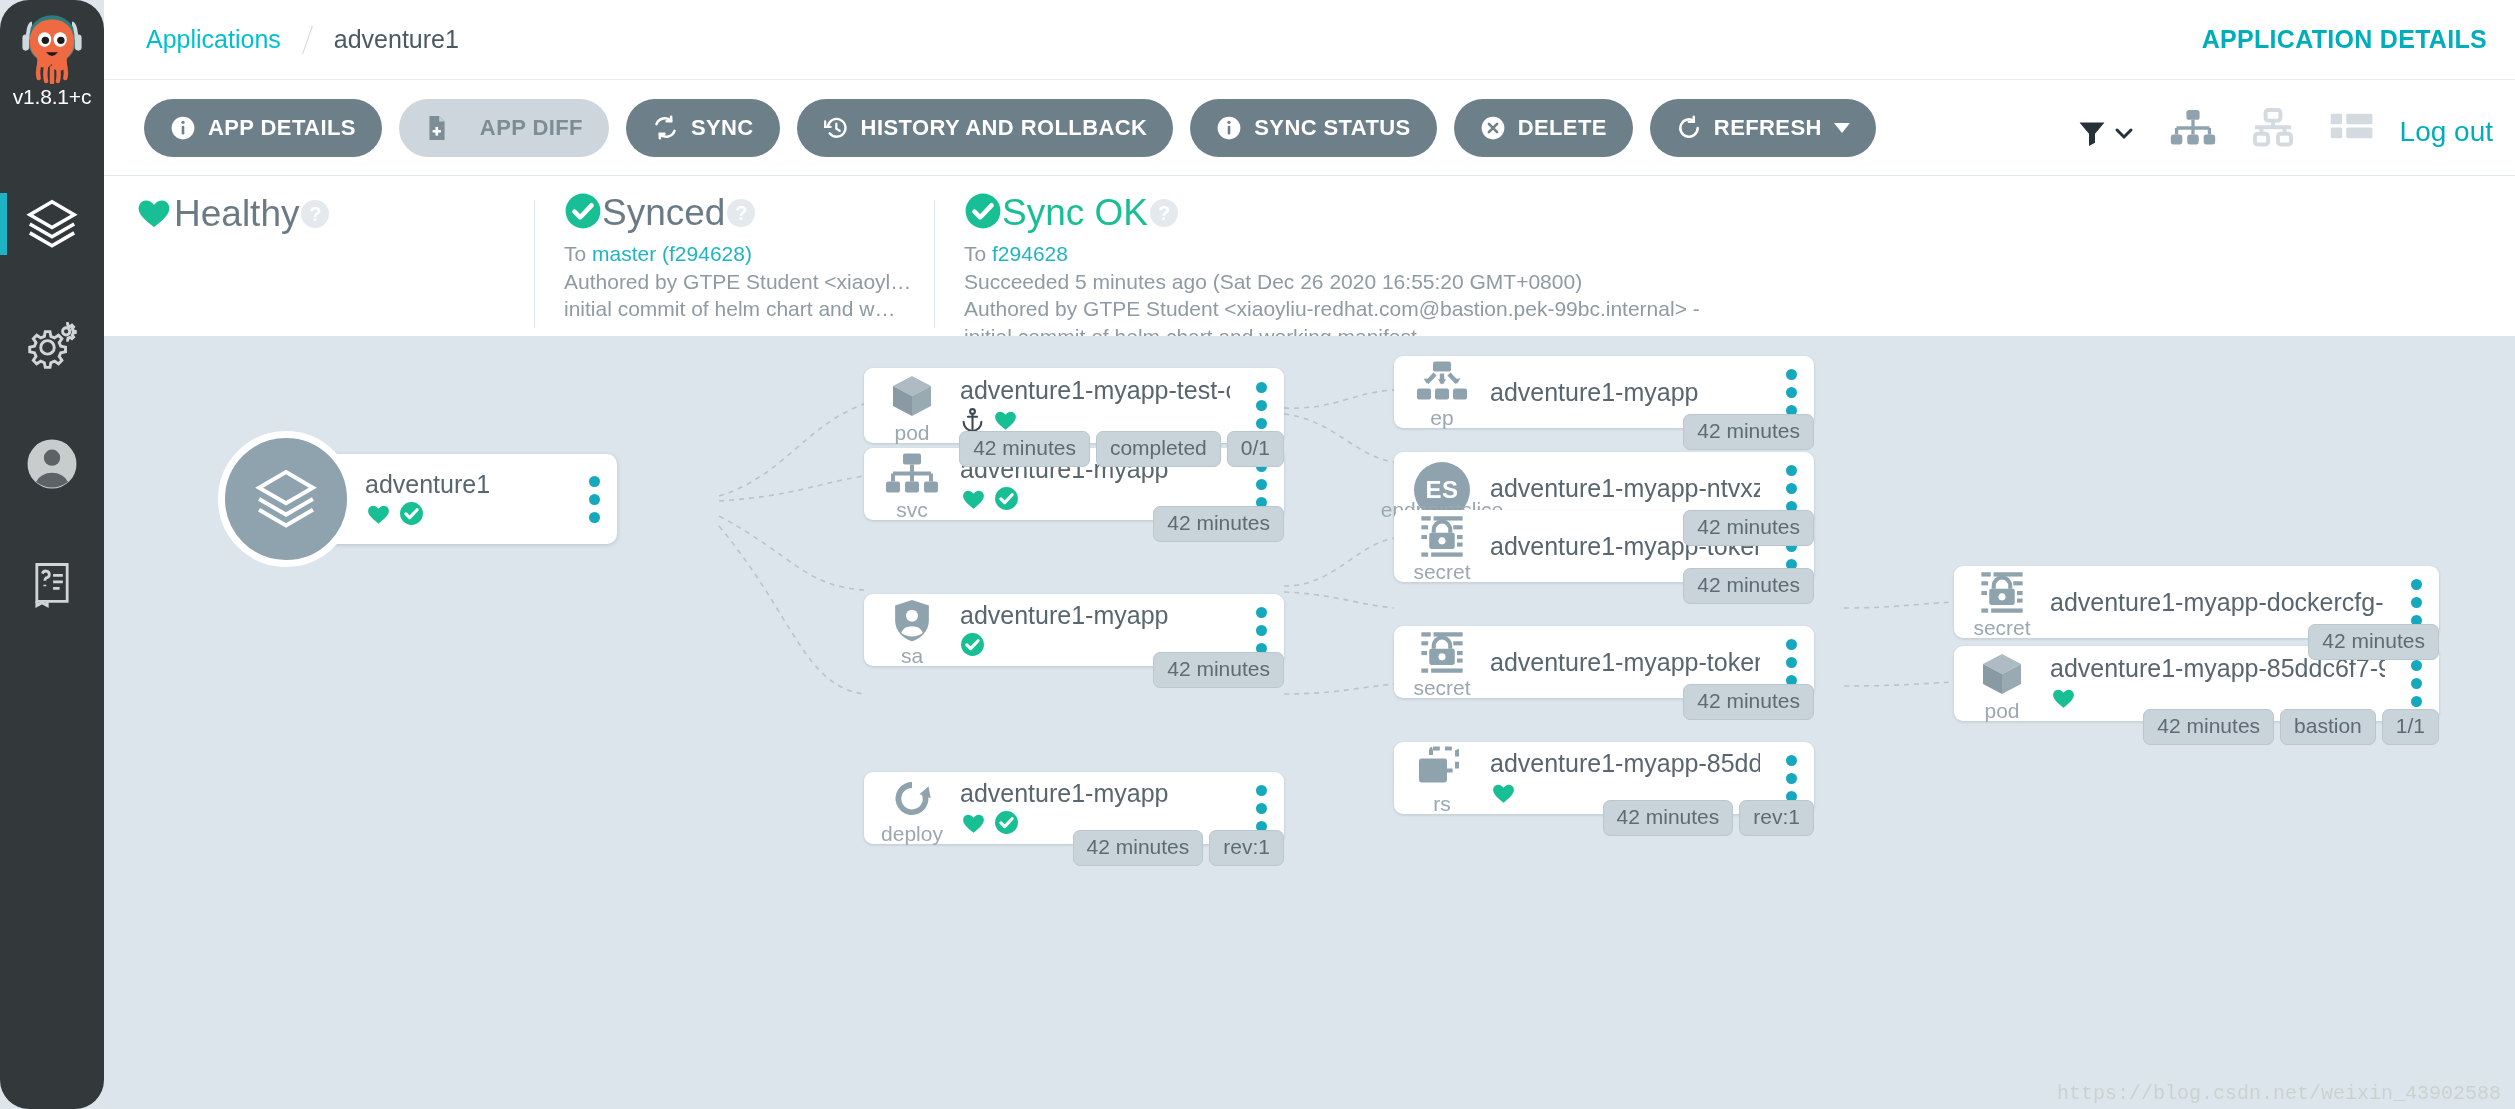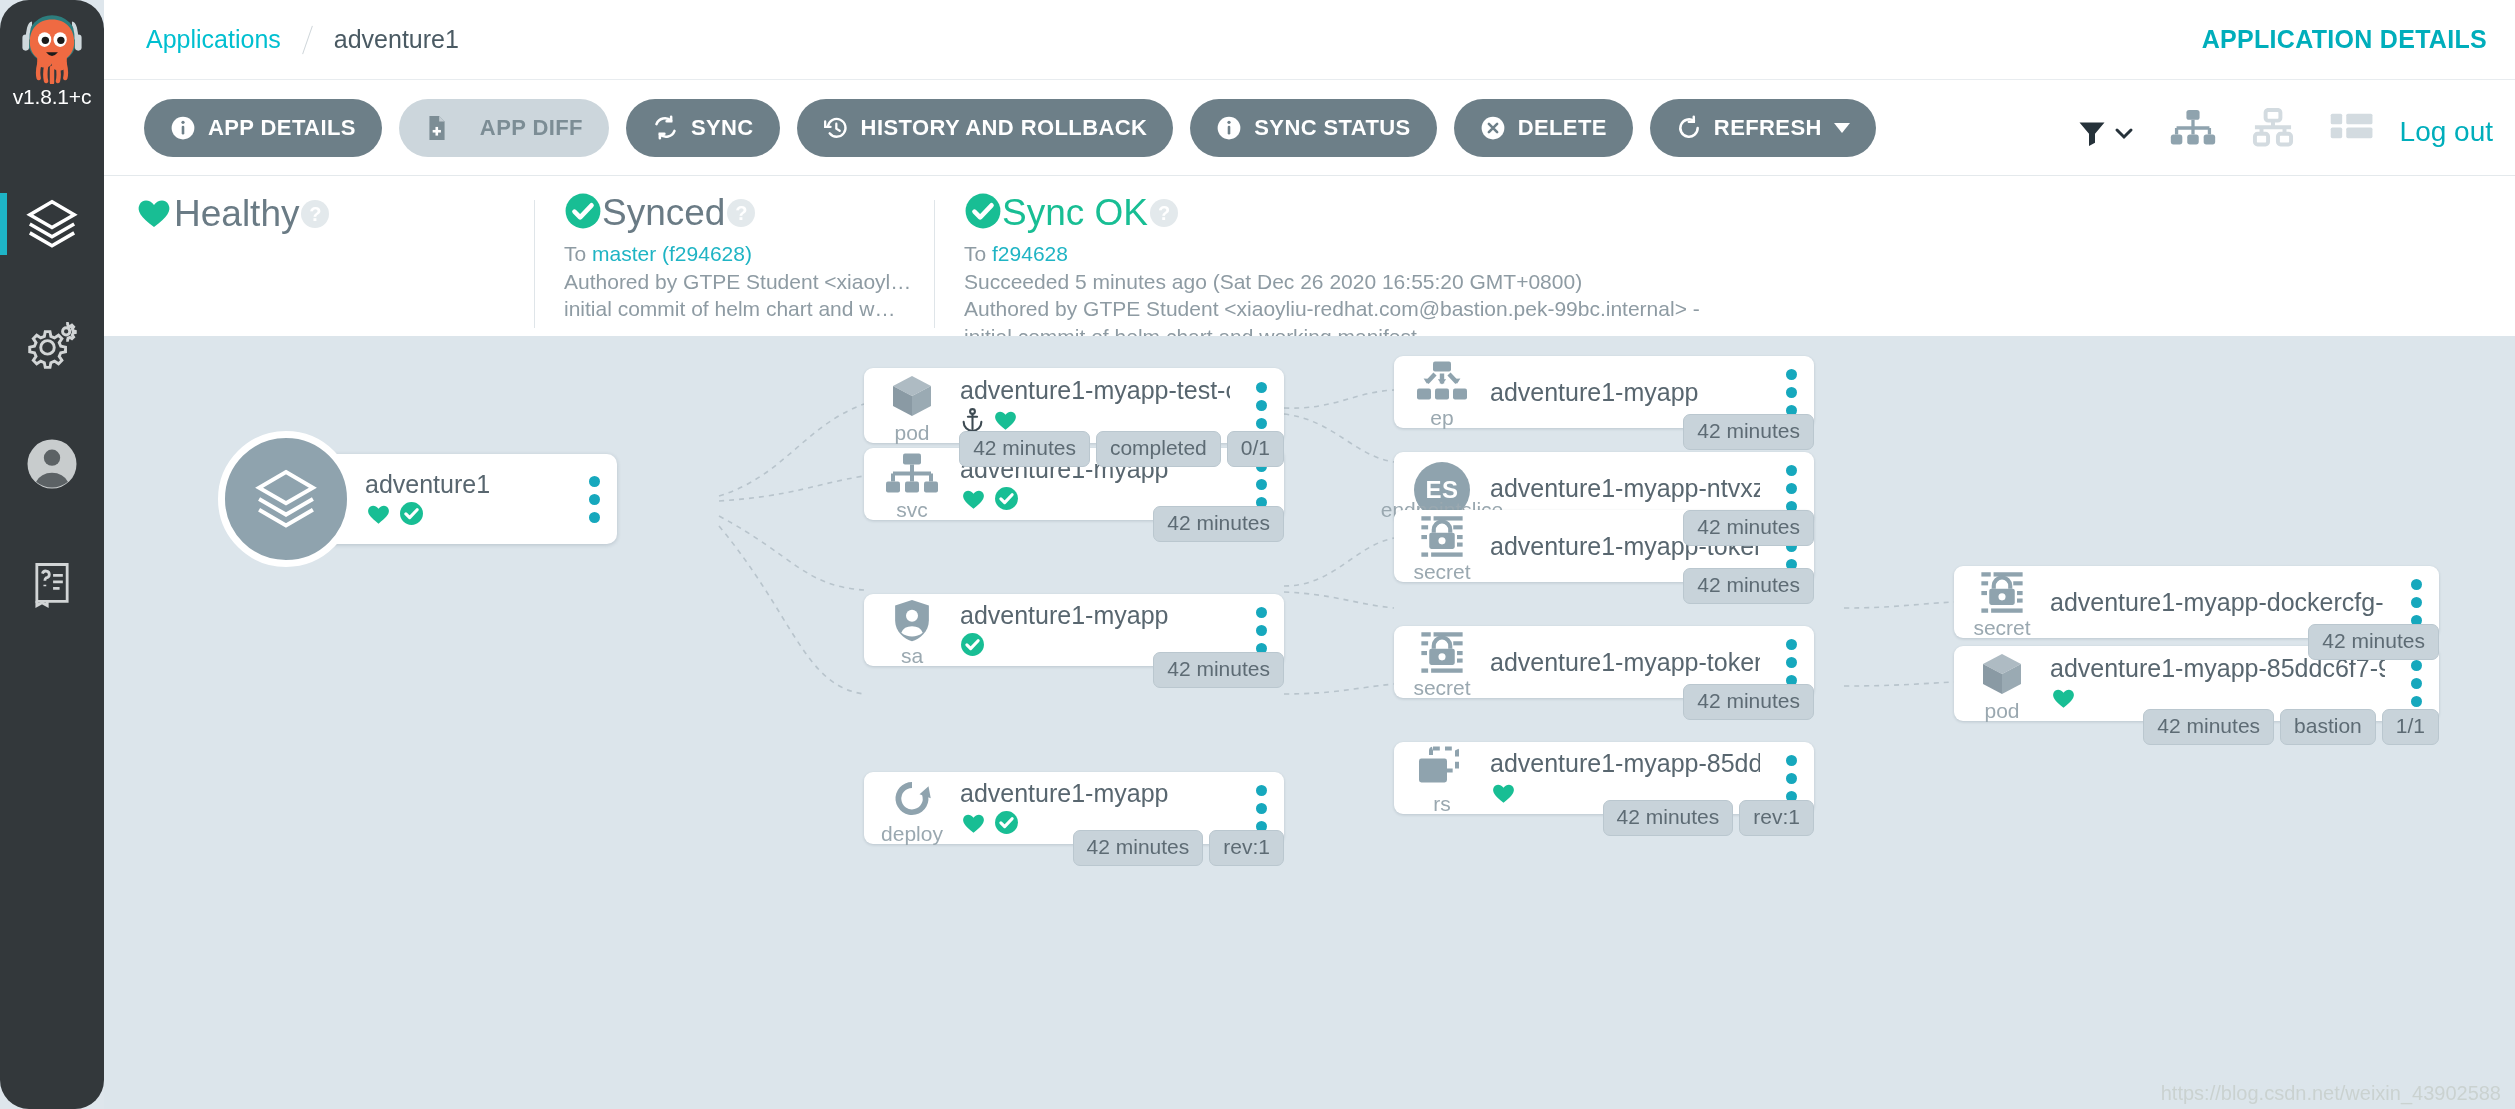--- a/index.html
+++ b/index.html
@@ -165,21 +165,21 @@
   }
   .app-root-circle {
     position: absolute; left: -39px; top: -23px;
     width: 136px; height: 136px; border-radius: 50%;
     background: #8fa3ae; border: 7px solid #ffffff;
     display: flex; align-items: center; justify-content: center;
   }
   .watermark {
     position: absolute; right: 14px; bottom: 4px;
     color: #c5ccc8; font-size: 20px; opacity: 0.75;
-    font-family: Liberation Sans, sans-serif;
+    font-family: Liberation Mono, monospace;
   }
 </style>
 </head>
 <body>
 
 <div id="app">
 
   <div id="sidebar">
     <div class="logo-wrap">
       <svg class="octo" viewBox="0 0 100 100">

